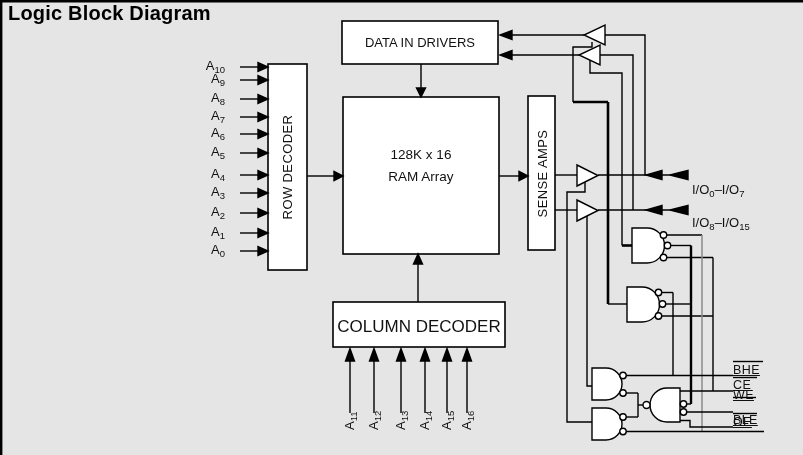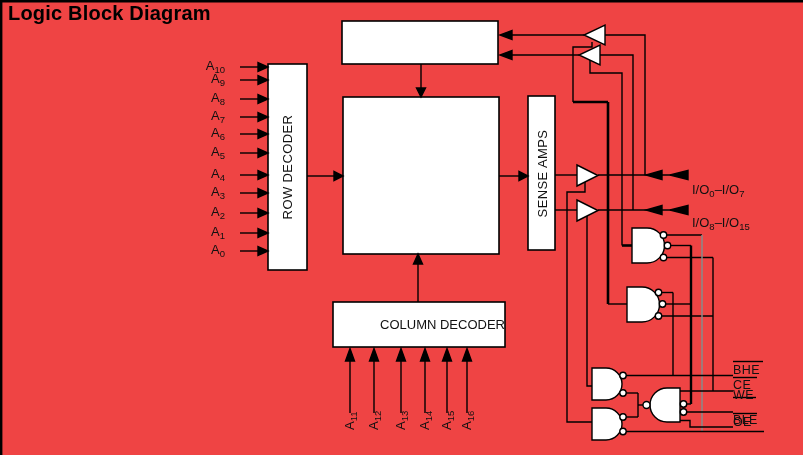--- a/index.html
+++ b/index.html
@@ -1,26 +1,26 @@
 <!DOCTYPE html>
 <html><head>
 <meta charset="utf-8">
 <style>
   html,body{margin:0;padding:0;background:#fff;}
-  .stage{position:relative;width:803px;height:455px;background:#ef4444;
+  .stage{position:relative;width:803px;height:455px;background:#e5e5e5;
          font-family:"Liberation Sans",sans-serif;overflow:hidden;}
   .stage svg{position:absolute;left:0;top:0;z-index:0;}
   .lbl{position:absolute;z-index:1;color:#111;font-size:13px;line-height:14px;white-space:nowrap;}
   .lbl sub{font-size:9.5px;line-height:9px;vertical-align:-3px;}
   .title{position:absolute;z-index:1;left:8px;top:2px;font-size:20px;font-weight:bold;color:#000;letter-spacing:.2px;}
   .addr{left:168px;width:57px;text-align:right;}
   .rotlbl{width:44px;height:14px;transform:rotate(-90deg);transform-origin:center;text-align:left;}
   .blockcap{z-index:1;position:absolute;text-align:center;color:#111;}
   .rotcap{transform:rotate(-90deg);transform-origin:center;letter-spacing:.4px;}
-  .ctl{font-size:12.5px;letter-spacing:.4px;}
+  .ctl{font-size:12.5px;letter-spacing:.4px;text-decoration:underline;}
 </style>
 </head>
 <body>
 
 <div class="stage">
 
   <svg width="803" height="455" viewBox="0 0 803 455">
     <g stroke="#000" stroke-width="1.4" fill="none">
 
       <g stroke-width="2.4">
@@ -220,22 +220,24 @@
         <polyline points="680,420.5 690,420.5 690,427 733,427"></polyline>
         <line x1="733" y1="413.5" x2="757" y2="413.5"></line>
         <line x1="626" y1="431.5" x2="764" y2="431.5"></line>
       </g>
     </g>
   </svg>
 
   <div class="title">Logic Block Diagram</div>
 
   <div class="blockcap rotcap" style="left:188px;top:159px;width:200px;height:16px;font-size:13px;">ROW DECODER</div>
+  <div class="blockcap" style="left:342px;top:35px;width:156px;font-size:13px;">DATA IN DRIVERS</div>
+  <div class="blockcap" style="left:343px;top:144px;width:156px;font-size:13.5px;line-height:22px;"><span>128K x 16</span><br><span>RAM Array</span></div>
   <div class="blockcap rotcap" style="left:467px;top:166px;width:150px;height:15px;font-size:13px;">SENSE AMPS</div>
-  <div class="blockcap" style="left:333px;top:317px;width:172px;font-size:13px;text-align:right;">COLUMN DECODER</div>
+  <div class="blockcap" style="left:333px;top:317px;width:172px;font-size:17px;">COLUMN DECODER</div>
 
   <div class="lbl addr" style="top:59px"><span>A</span><sub>10</sub></div>
   <div class="lbl addr" style="top:72px"><span>A</span><sub>9</sub></div>
   <div class="lbl addr" style="top:91px"><span>A</span><sub>8</sub></div>
   <div class="lbl addr" style="top:109px"><span>A</span><sub>7</sub></div>
   <div class="lbl addr" style="top:126px"><span>A</span><sub>6</sub></div>
   <div class="lbl addr" style="top:145px"><span>A</span><sub>5</sub></div>
   <div class="lbl addr" style="top:167px"><span>A</span><sub>4</sub></div>
   <div class="lbl addr" style="top:185px"><span>A</span><sub>3</sub></div>
   <div class="lbl addr" style="top:205px"><span>A</span><sub>2</sub></div>

